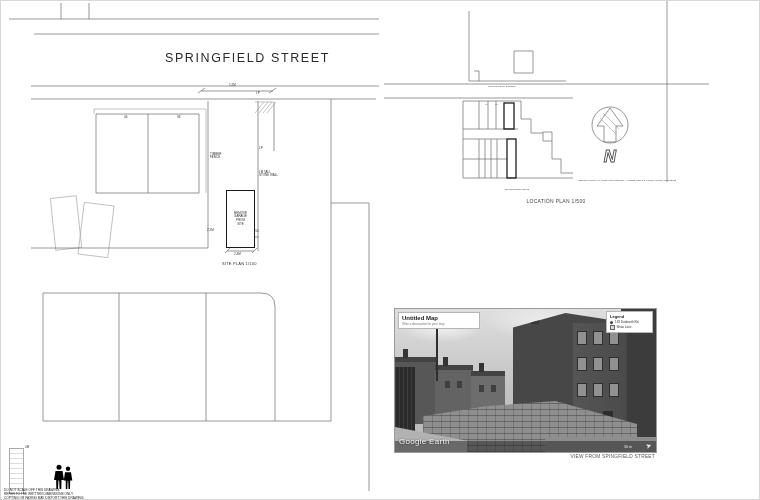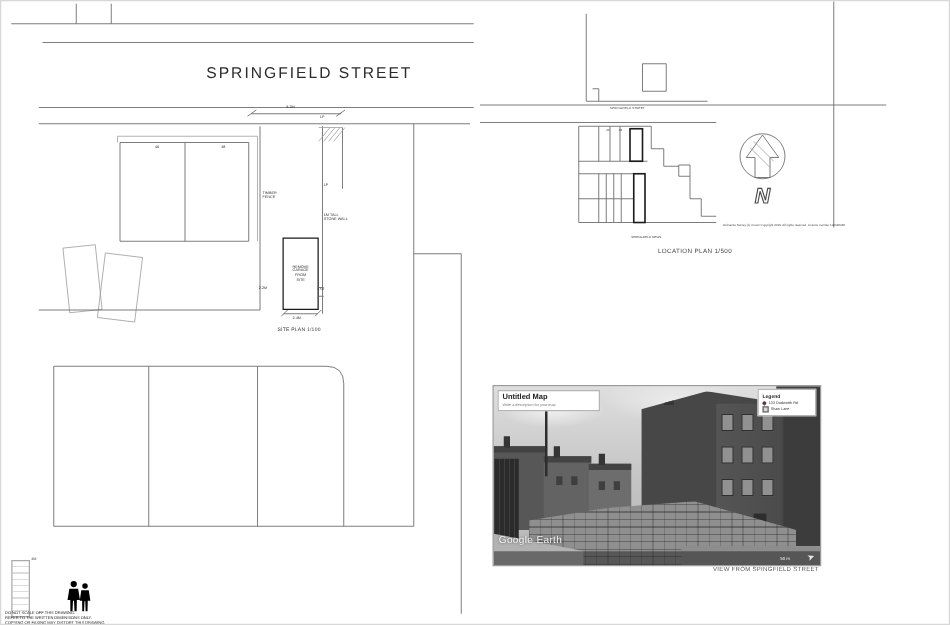--- a/index.html
+++ b/index.html
@@ -55,21 +55,21 @@
   .mapbox{left:3px;top:3px;width:82px;background:#fff;border:1px solid #b5b5b5;
           padding:2px 3px;box-sizing:border-box;}
   .mapbox .ttl{font-size:6px;font-weight:bold;color:#222;}
   .mapbox .sub{font-size:3px;color:#777;margin-top:1px;}
   .legend{right:3px;top:2px;width:47px;background:#fff;border:1px solid #b5b5b5;
           padding:2px 3px;box-sizing:border-box;}
   .legend .ttl{font-size:4px;font-weight:bold;color:#222;margin-bottom:1px;}
   .legend .row{display:flex;align-items:center;gap:2px;font-size:3px;color:#333;margin-top:1px;}
   .pin{width:3px;height:3px;border-radius:50% 50% 50% 0;background:#5a3e3e;transform:rotate(-45deg);}
   .sq{width:2.5px;height:2.5px;border:0.5px solid #666;background:#d9d9d9;}
-  .gearth{left:4px;bottom:16px;font-size:8px;color:rgba(255,255,255,.92);
+  .gearth{left:4px;bottom:6px;font-size:8px;color:rgba(255,255,255,.92);
           text-shadow:0 0 2px rgba(0,0,0,.6);letter-spacing:.3px;}
   .scaletxt{right:24px;bottom:3px;font-size:3.5px;color:#f0f0f0;}
   .compass{right:4px;bottom:2px;font-size:7px;color:#eaeaea;transform:rotate(-20deg);}
   .caption{left:520px;top:453px;width:134px;text-align:right;font-size:4.8px;
            color:#555;letter-spacing:.25px;}
   
   .scalebar{left:8px;top:447px;width:13px;height:44px;border:0.5px solid #aaa;
     background:repeating-linear-gradient(0deg,#fff 0 4px,#ddd 4px 5px),
                linear-gradient(90deg,transparent 6px,#ccc 6px 6.5px,transparent 6.5px);}
   .scalelabel{left:24px;top:444px;font-size:3px;color:#444;}

